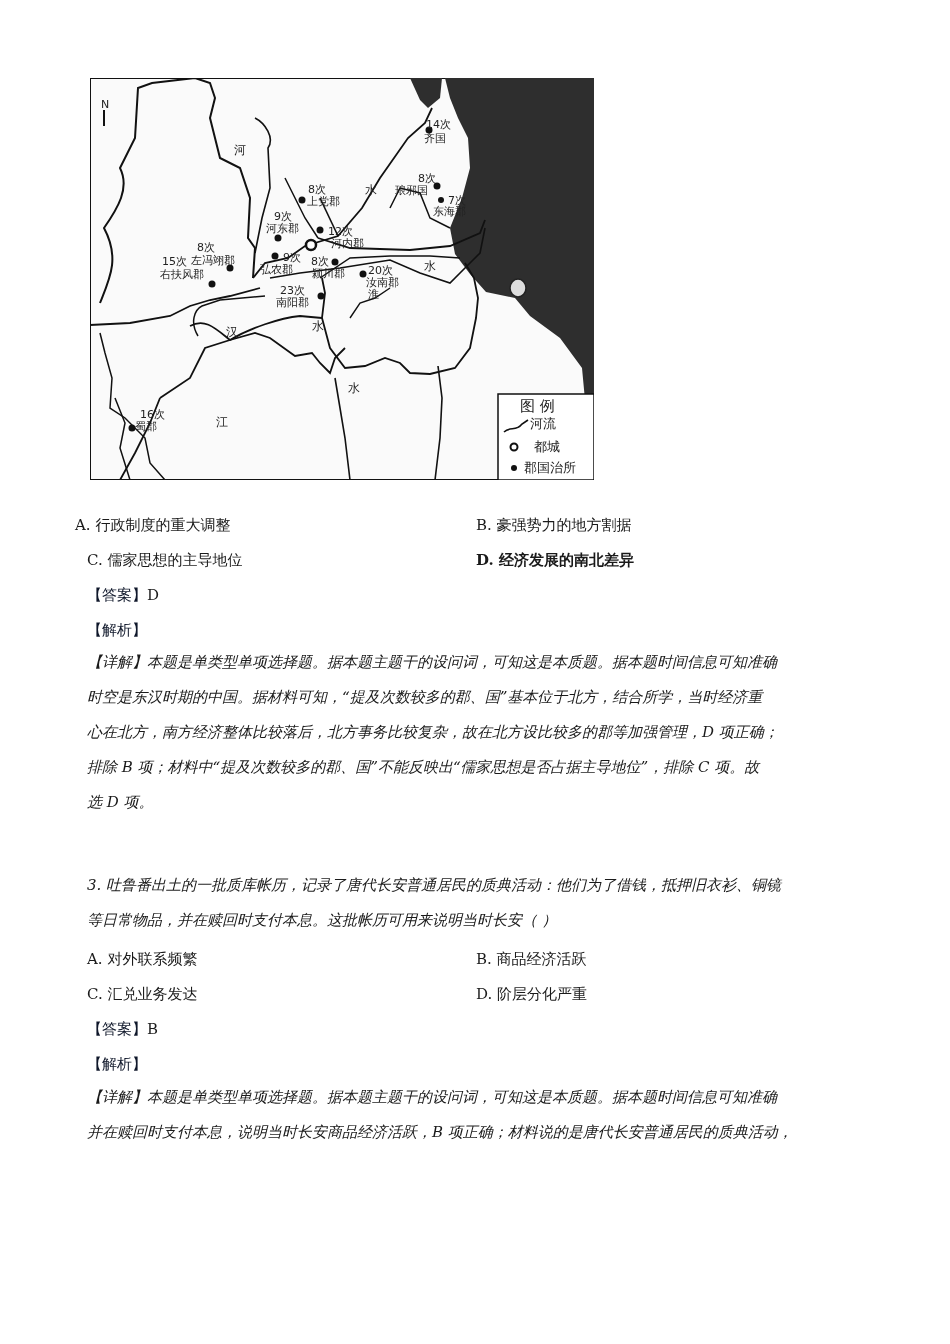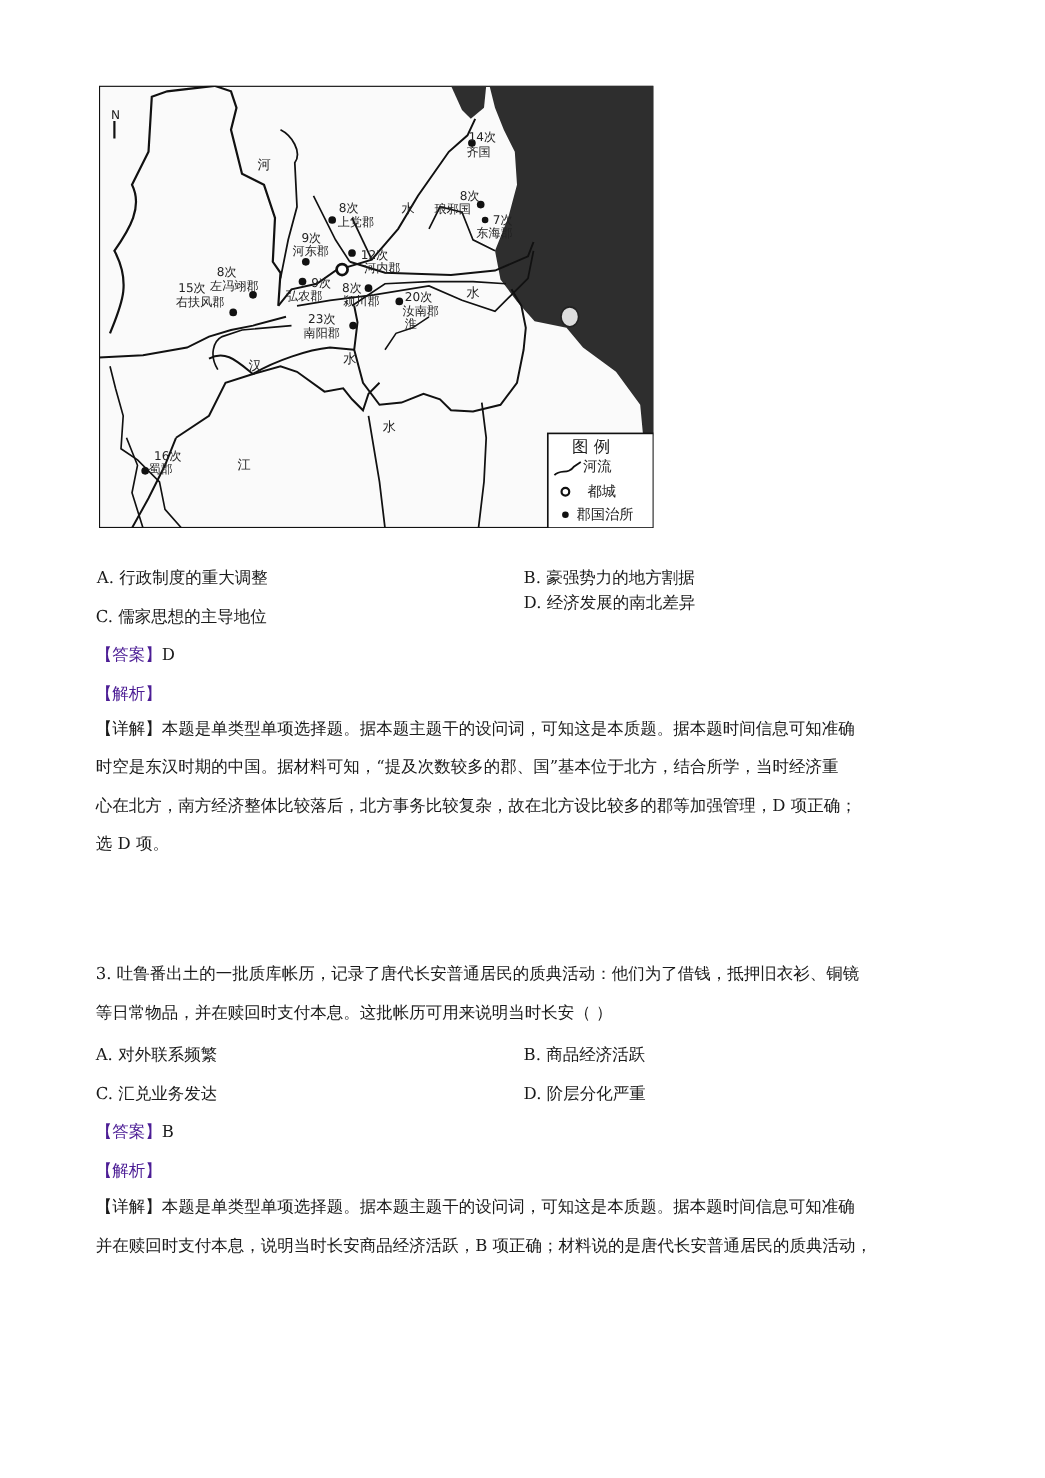--- a/index.html
+++ b/index.html
@@ -4,23 +4,23 @@
 <style>
   html, body { margin: 0; padding: 0; background: #ffffff; }
   body { width: 950px; height: 1344px; position: relative; overflow: hidden;
          font-family: "DejaVu Serif", "Liberation Serif", serif; color: #1a1a1a; }
   .map-wrap { position: absolute; left: 90px; top: 78px; width: 504px; height: 402px; }
   .map-wrap svg { display: block; }
   .map-label { font-family: "DejaVu Sans", sans-serif; font-size: 11px; fill: #222; }
   .map-river-label { font-family: "DejaVu Sans", sans-serif; font-size: 12px; fill: #222; }
   .line { position: absolute; left: 87px; font-size: 15px; line-height: 20px; white-space: nowrap; }
   .opt { position: absolute; font-size: 15px; line-height: 20px; white-space: nowrap; }
-  .tag { color: #4c1d95; }
+  .tag { color: #0f172a; }
   .para { position: absolute; left: 87px; width: 780px; font-size: 15px; line-height: 35px; text-align: justify; }
-  .para .l { display: block; height: 35px; white-space: nowrap; }
+  .para .l { display: block; height: 35px; white-space: nowrap; font-style: italic; }
 </style>
 </head>
 <body>
 
 <div class="map-wrap">
   <svg width="504" height="402" viewBox="0 0 504 402">
     <rect x="0" y="0" width="504" height="402" fill="#fafafa" stroke="#111" stroke-width="2"></rect>
 
     <path d="M355,0 L504,0 L504,318 L495,322 L492,290 L470,260 L440,238 L425,220 L396,214 L380,196 L365,176 L360,150 L372,120 L380,90 L378,60 L368,40 L360,20 Z" fill="#2e2e2e"></path>
     <path d="M320,0 L352,0 L350,20 L338,30 L330,22 Z" fill="#2e2e2e"></path>
@@ -137,44 +137,45 @@
       <path d="M414,354 C420,348 426,354 432,346 L438,342" fill="none" stroke="#111" stroke-width="1.6"></path>
       <text x="440" y="350" class="map-label" style="font-size:13px">河流</text>
       <circle cx="424" cy="369" r="3.5" fill="#fff" stroke="#111" stroke-width="2"></circle>
       <text x="444" y="373" class="map-label" style="font-size:13px">都城</text>
       <circle cx="424" cy="390" r="3" fill="#111"></circle>
       <text x="434" y="394" class="map-label" style="font-size:13px">郡国治所</text>
     </g>
   </svg>
 </div>
 
-<div class="opt" style="left:88px; top:515px;">
+<div class="opt" style="left:75px; top:515px;">
   <span>A.</span> <span>行政制度的重大调整</span>
 </div>
 <div class="opt" style="left:476px; top:515px;">
   <span>B.</span> <span>豪强势力的地方割据</span>
 </div>
 <div class="opt" style="left:87px; top:550px;">
   <span>C.</span> <span>儒家思想的主导地位</span>
 </div>
-<div class="opt" style="left:476px; top:538px;">
+<div class="opt" style="left:476px; top:550px;font-weight:bold;">
   <span>D.</span> <span>经济发展的南北差异</span>
 </div>
 
 <div class="line" style="top:585px;">
   <span class="tag">【答案】</span><span>D</span>
 </div>
 <div class="line" style="top:620px;">
   <span class="tag">【解析】</span>
 </div>
 
 <div class="para" style="top:645px;">
   <span class="l"><span>【详解】</span><span>本题是单类型单项选择题。据本题主题干的设问词，可知这是本质题。据本题时间信息可知准确</span></span>
   <span class="l">时空是东汉时期的中国。据材料可知，“提及次数较多的郡、国”基本位于北方，结合所学，当时经济重</span>
   <span class="l">心在北方，南方经济整体比较落后，北方事务比较复杂，故在北方设比较多的郡等加强管理，D 项正确；</span>
+  <span class="l">排除 B 项；材料中“提及次数较多的郡、国”不能反映出“儒家思想是否占据主导地位”，排除 C 项。故</span>
   <span class="l">选 D 项。</span>
 </div>
 
 <div class="para" style="top:868px;">
   <span class="l">3. 吐鲁番出土的一批质库帐历，记录了唐代长安普通居民的质典活动：他们为了借钱，抵押旧衣衫、铜镜</span>
   <span class="l">等日常物品，并在赎回时支付本息。这批帐历可用来说明当时长安（    ）</span>
 </div>
 
 <div class="opt" style="left:87px; top:949px;">
   <span>A.</span> <span>对外联系频繁</span>

